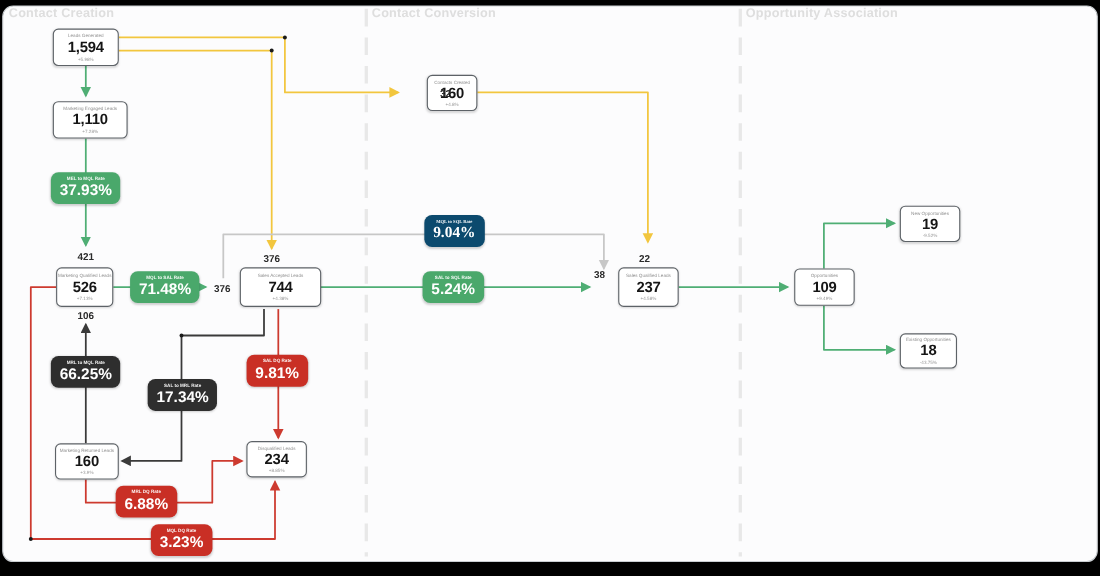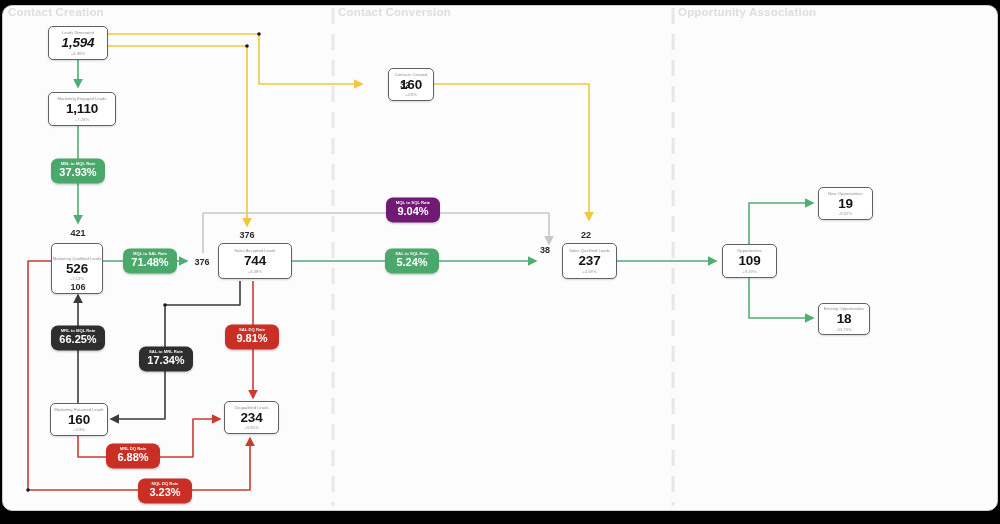--- a/index.html
+++ b/index.html
@@ -25,21 +25,21 @@
   }
   .node .nt{font-size:4.2px;color:#8f8f8f;line-height:1.2;white-space:nowrap;}
   .node .nv{font-size:13.5px;font-weight:bold;color:#151515;line-height:1.15;letter-spacing:-.2px;}
   .node .nd{font-size:4.2px;color:#9a9a9a;line-height:1.2;}
   .pill{
     position:absolute;transform:translate(-50%,-50%);border-radius:7px;
     padding:3px 8px;min-width:38px;text-align:center;color:#fff;
     box-shadow:0 1px 2px rgba(0,0,0,.18);
   }
   .pill .pl{font-size:4.2px;font-weight:bold;line-height:1.3;white-space:nowrap;opacity:.95;}
-  .pill .pv{font-size:11px;font-weight:bold;line-height:1.25;white-space:nowrap;}
+  .pill .pv{font-size:14px;font-weight:bold;line-height:1.25;white-space:nowrap;}
   .elabel{
     position:absolute;transform:translate(-50%,-50%);
     font-size:9px;font-weight:bold;color:#2b2b2b;white-space:nowrap;
   }
 </style>
 </head>
 <body>
 
 <div id="canvas-bg"></div>
 <div id="stage">
@@ -80,31 +80,31 @@
       <polyline points="78,436 78,457 193,457 193,419 220,419" fill="none" stroke="#cd3a2f" stroke-width="1.6" stroke-linejoin="round" marker-end="url(#arr-red)"></polyline>
       <polyline points="51,261 28,261 28,490 250,490 250,438" fill="none" stroke="#cd3a2f" stroke-width="1.6" stroke-linejoin="round" marker-end="url(#arr-red)"></polyline>
       <circle cx="259" cy="34" r="1.8" fill="#1a1a1a"></circle>
       <circle cx="247" cy="46" r="1.8" fill="#1a1a1a"></circle>
       <circle cx="165" cy="305" r="1.8" fill="#1a1a1a"></circle>
       <circle cx="28" cy="490" r="1.8" fill="#1a1a1a"></circle>
     </svg>
 <div class="shead" style="left: 8px;">Contact Creation</div>
     <div class="shead" style="left: 338px;">Contact Conversion</div>
     <div class="shead" style="left: 678px;">Opportunity Association</div>
-    <div class="node" style="left: 48px; top: 26px; width: 60px; height: 34px; font-style: italic;">
+    <div class="node" style="left: 48px; top: 26px; width: 60px; height: 34px;">
       <div class="nt">Leads Generated</div>
       <div class="nv">1,594</div>
       <div class="nd">+5.98%</div>
     </div>
     <div class="node" style="left: 48px; top: 92px; width: 68px; height: 34px;">
       <div class="nt">Marketing Engaged Leads</div>
       <div class="nv">1,110</div>
       <div class="nd">+7.28%</div>
     </div>
-    <div class="node" style="left: 51px; top: 243px; width: 52px; height: 51px;">
+    <div class="node" style="left: 51px; top: 243px; width: 52px; height: 36px;">
       <div class="nt">Marketing Qualified Leads</div>
       <div class="nv">526</div>
       <div class="nd">+7.13%</div>
     </div>
     <div class="node" style="left: 218px; top: 243px; width: 74px; height: 36px;">
       <div class="nt">Sales Accepted Leads</div>
       <div class="nv">744</div>
       <div class="nd">+4.38%</div>
     </div>
     <div class="node" style="left: 388px; top: 68px; width: 46px; height: 33px;">
@@ -147,21 +147,21 @@
       <div class="pv">37.93%</div>
     </div>
     <div class="pill" style="left: 150px; top: 261px; background: rgb(74, 168, 107);">
       <div class="pl">MQL to SAL Rate</div>
       <div class="pv">71.48%</div>
     </div>
     <div class="pill" style="left: 412px; top: 261px; background: rgb(74, 168, 107);">
       <div class="pl">SAL to SQL Rate</div>
       <div class="pv">5.24%</div>
     </div>
-    <div class="pill" style="left: 413px; top: 210px; background: #701a75;">
+    <div class="pill" style="left: 413px; top: 210px; background: #0c4a6e; font-family: Liberation Serif, serif;">
       <div class="pl">MQL to SQL Rate</div>
       <div class="pv">9.04%</div>
     </div>
     <div class="pill" style="left: 78px; top: 338px; background: rgb(46, 46, 46);">
       <div class="pl">MRL to MQL Rate</div>
       <div class="pv">66.25%</div>
     </div>
     <div class="pill" style="left: 166px; top: 359px; background: rgb(46, 46, 46);">
       <div class="pl">SAL to MRL Rate</div>
       <div class="pv">17.34%</div>

